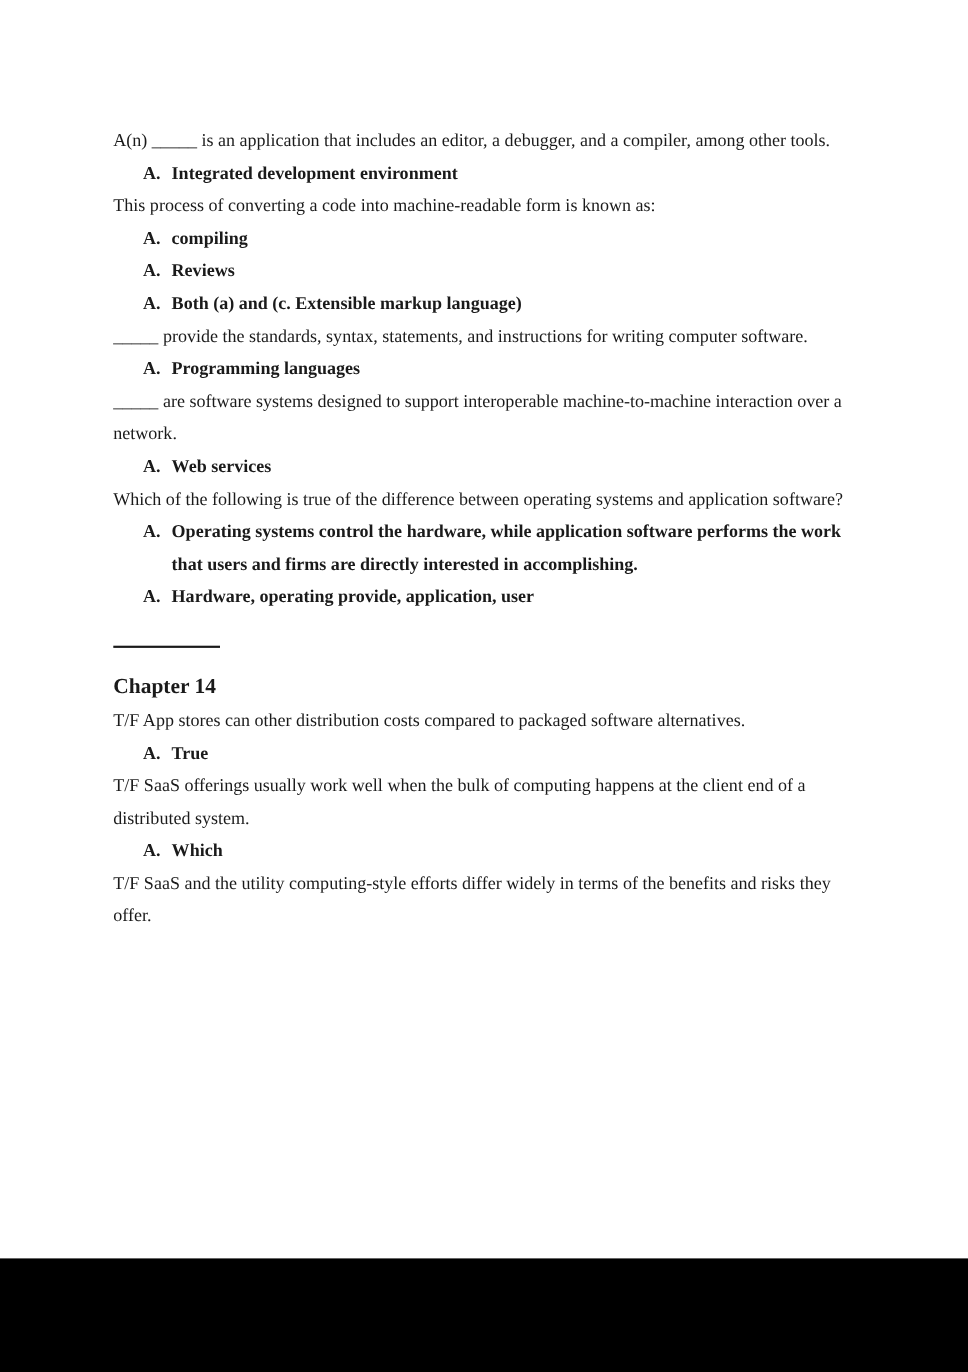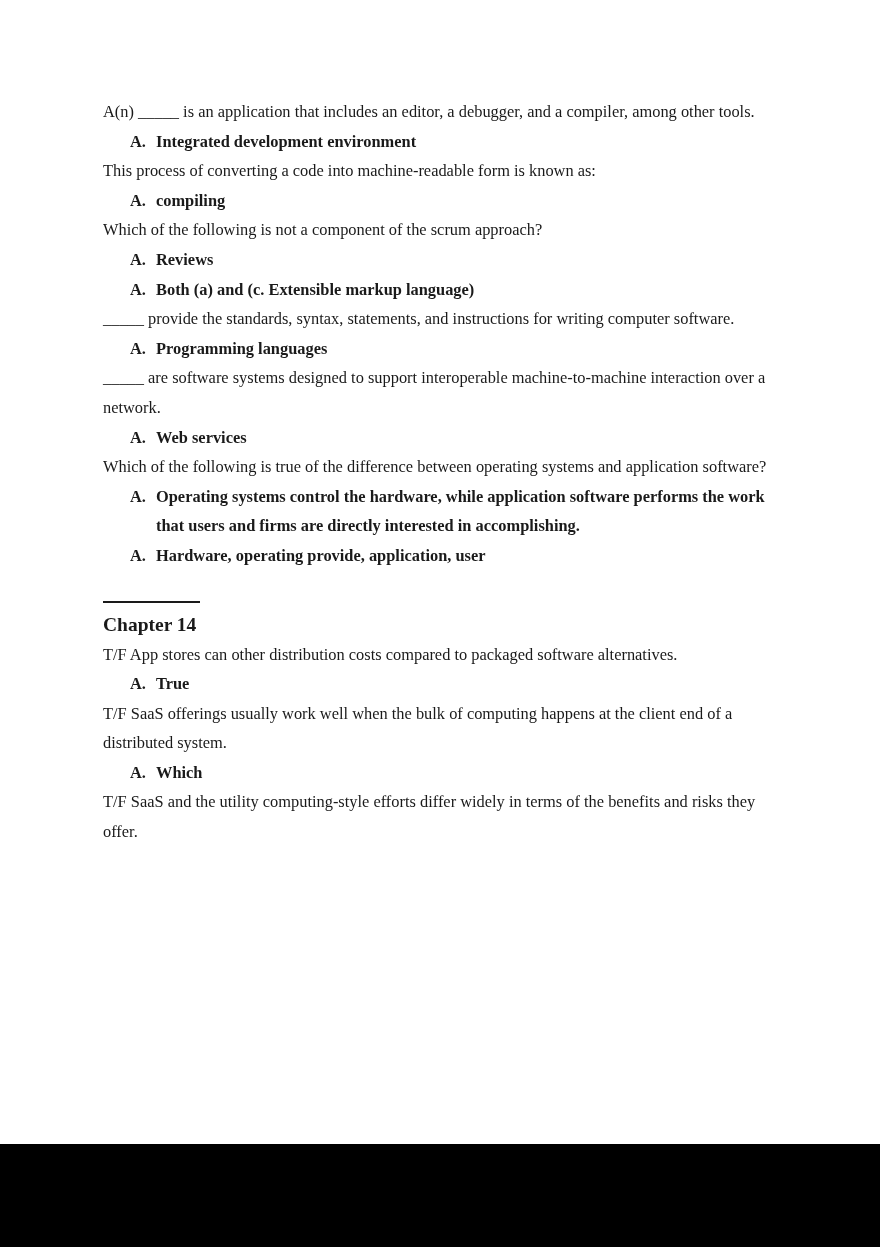--- a/index.html
+++ b/index.html
@@ -16,21 +16,21 @@
     width: 880px;
     height: 1247px;
     position: relative;
     background: var(--background);
     color: var(--text);
     font-family: "Liberation Serif", "DejaVu Serif", serif;
     overflow: hidden;
   }
   .content {
     position: absolute;
-    top: 97px;
+    top: 113px;
     left: 103px;
     width: 672px;
     font-size: 16.4px;
     line-height: 29.6px;
   }
   .para {
     margin: 0;
     text-align: left;
   }
   .answer {
@@ -45,21 +45,21 @@
     top: 0;
     font-weight: bold;
   }
   .divider {
     width: 97px;
     height: 0;
     border-top: 2px solid var(--text);
     margin: 30px 0 0 0;
   }
   .chapter-heading {
-    margin: 7px 0 0 0;
+    margin: 21px 0 0 0;
     font-size: 19.5px;
     font-weight: bold;
     line-height: 30px;
   }
   .bottom-bar {
     position: absolute;
     left: 0;
     right: 0;
     bottom: 0;
     height: 103px;
@@ -67,21 +67,20 @@
   }
 </style>
 </head>
 <body>
 
 <div class="content" id="doc">
     <p class="para">A(n) _____ is an application that includes an editor, a debugger, and a compiler, among other tools.</p>
     <p class="answer"><span class="marker">A.</span><span>Integrated development environment</span></p>
     <p class="para">This process of converting a code into machine-readable form is known as:</p>
     <p class="answer"><span class="marker">A.</span><span>compiling</span></p>
-    <p class="para">Which of the following is not a component of the scrum approach?</p>
     <p class="answer"><span class="marker">A.</span><span>Reviews</span></p>
     <p class="answer"><span class="marker">A.</span><span>Both (a) and (c. Extensible markup language)</span></p>
     <p class="para">_____ provide the standards, syntax, statements, and instructions for writing computer software.</p>
     <p class="answer"><span class="marker">A.</span><span>Programming languages</span></p>
     <p class="para">_____ are software systems designed to support interoperable machine-to-machine interaction over a network.</p>
     <p class="answer"><span class="marker">A.</span><span>Web services</span></p>
     <p class="para">Which of the following is true of the difference between operating systems and application software?</p>
     <p class="answer"><span class="marker">A.</span><span>Operating systems control the hardware, while application software performs the work that users and firms are directly interested in accomplishing.</span></p>
     <p class="answer"><span class="marker">A.</span><span>Hardware, operating provide, application, user</span></p>
     <div class="divider"></div>

